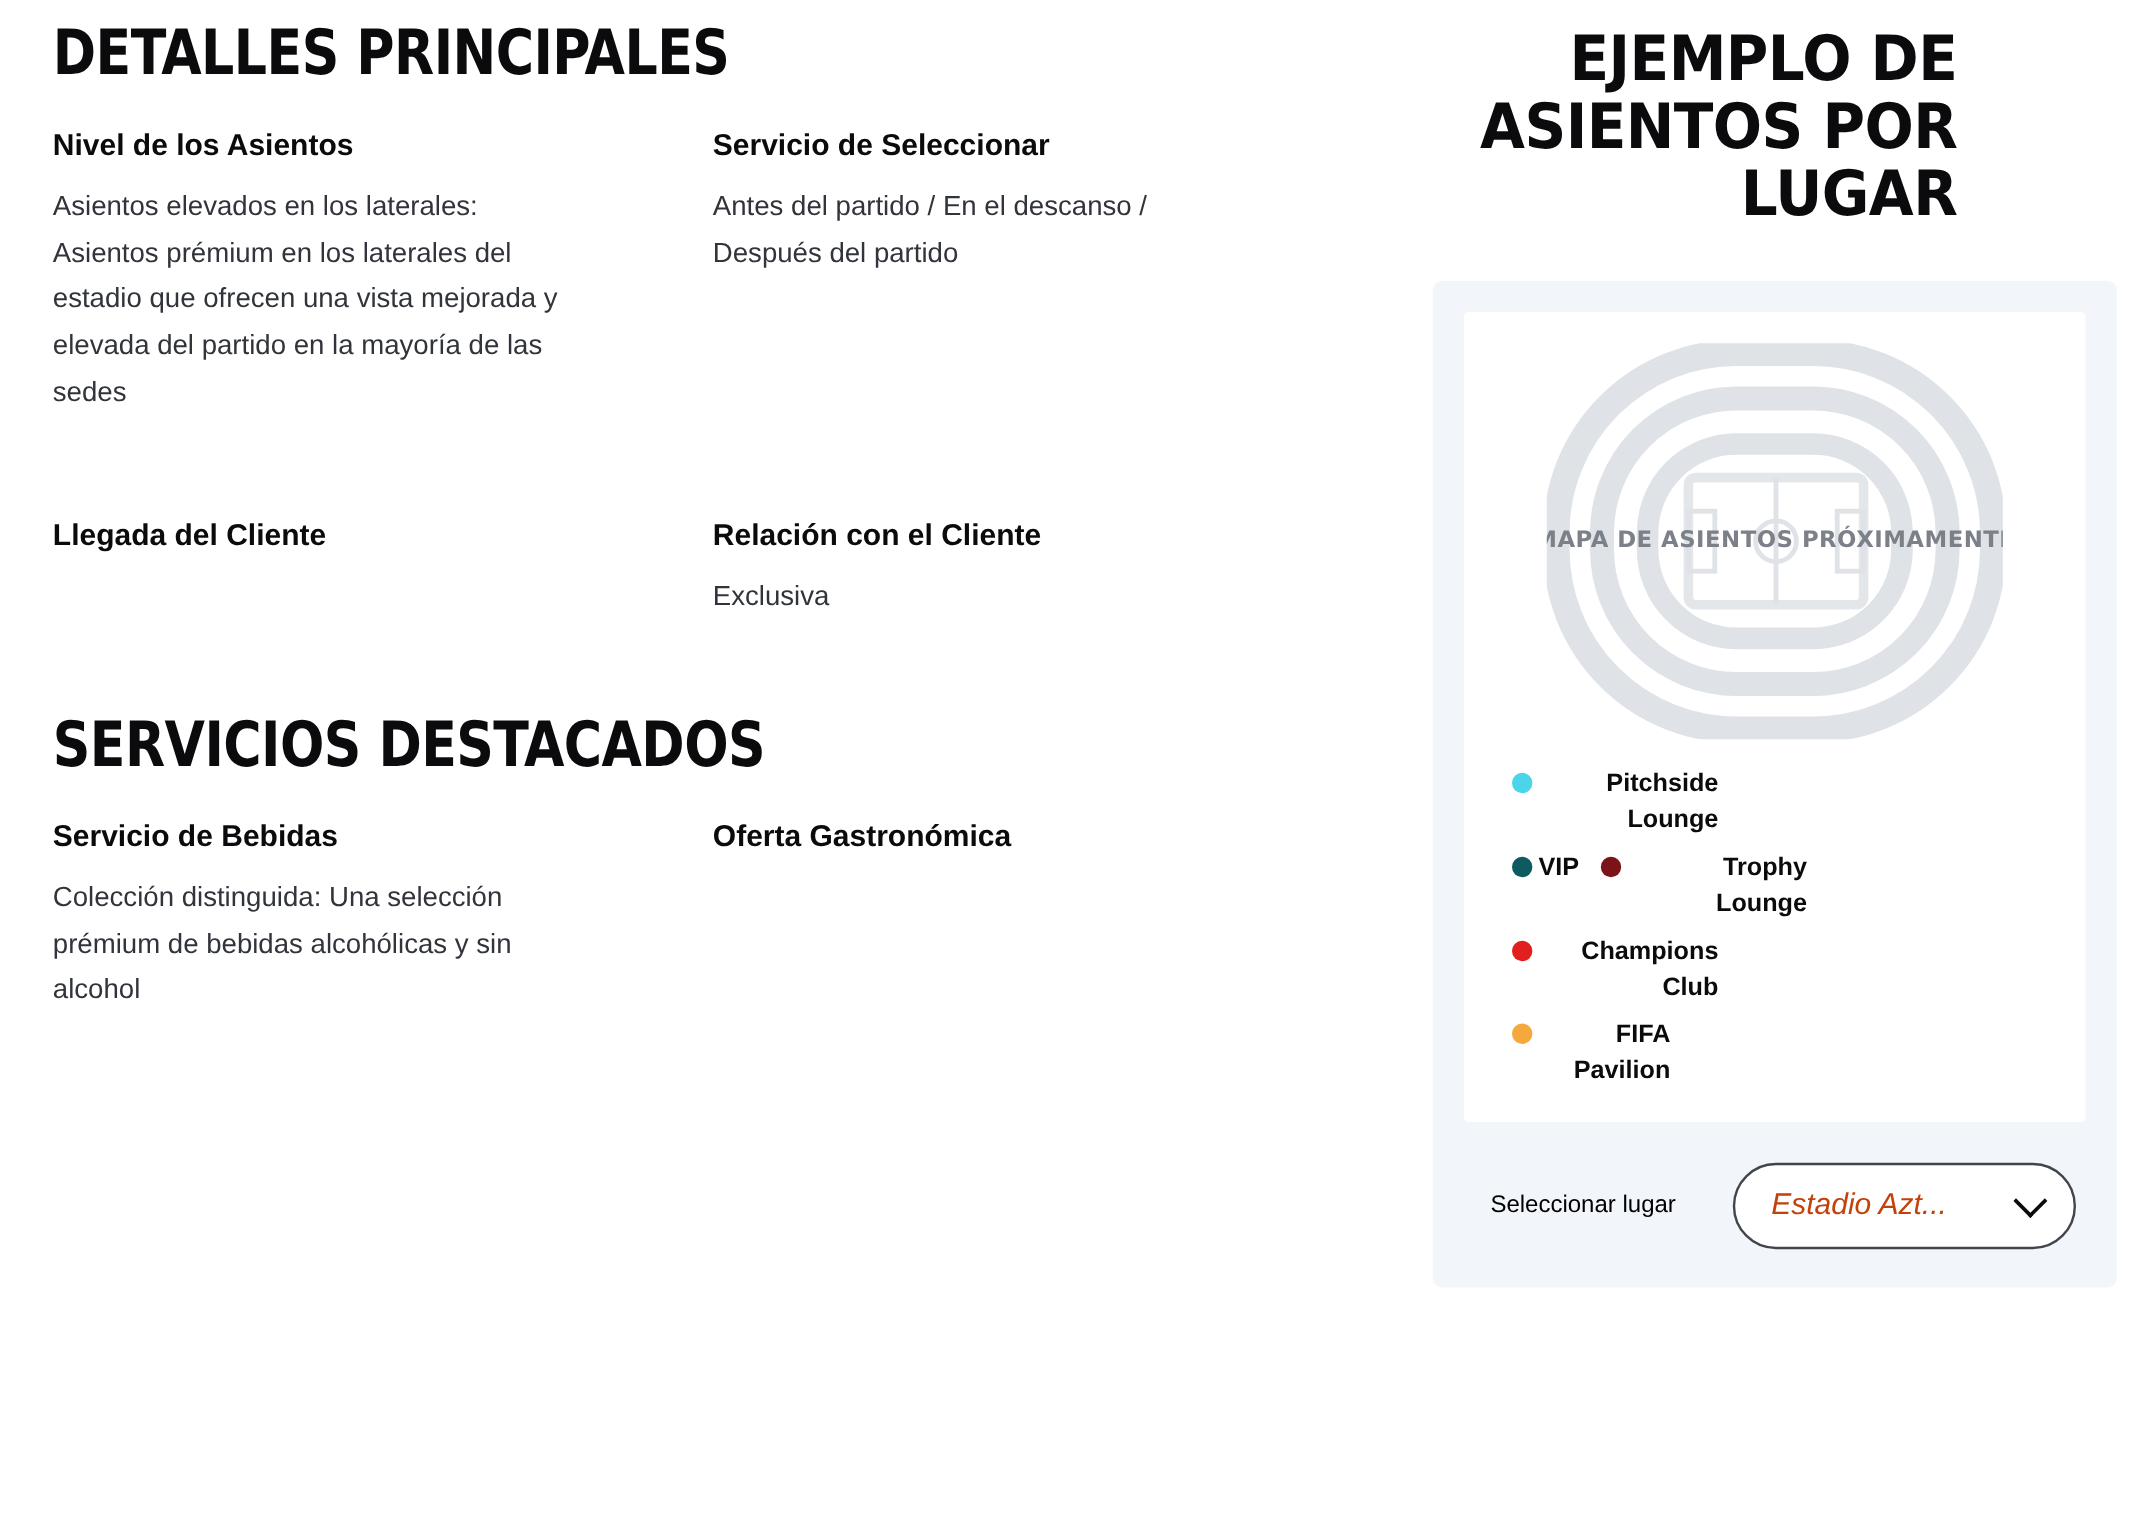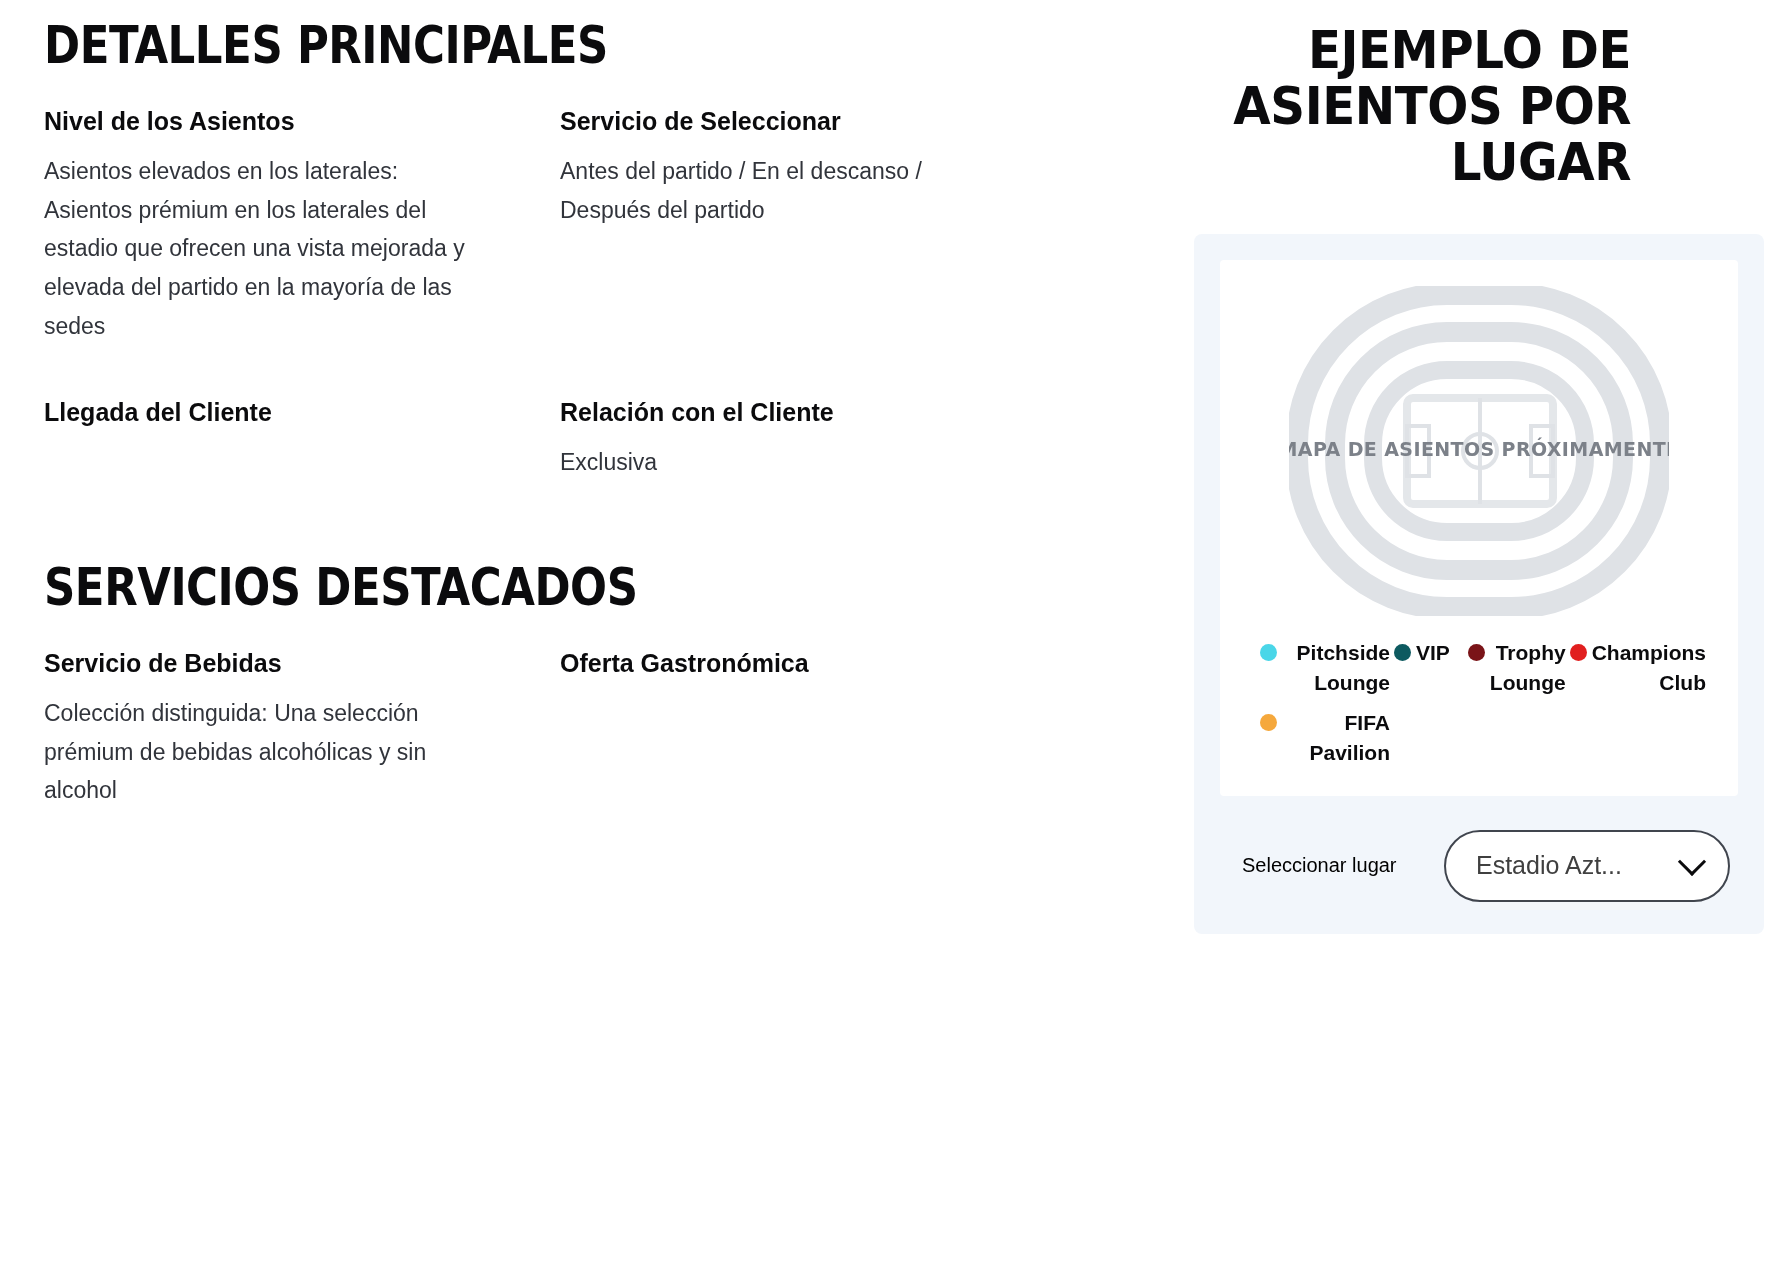--- a/index.html
+++ b/index.html
@@ -40,20 +40,21 @@
     margin: 0 0 34px 0;
     transform: scaleX(0.93);
     transform-origin: left center;
   }
 
   .detail-grid {
     display: grid;
     grid-template-columns: 516px 1fr;
     column-gap: 0px;
     row-gap: 0px;
+    gap: 34px;
   }
 
   .detail-block {
     padding-right: 70px;
     margin-bottom: 52px;
   }
 
   .detail-title {
     font-size: 25px;
     font-weight: 700;
@@ -112,21 +113,21 @@
 
   .stadium-svg-wrap {
     display: flex;
     justify-content: center;
     align-items: center;
     padding-top: 8px;
   }
 
   .legend {
     display: grid;
-    grid-template-columns: 1fr 1fr 1fr;
+    grid-template-columns: 1fr;
     column-gap: 4px;
     row-gap: 10px;
     padding: 22px 14px 2px 22px;
   }
 
   .legend-item {
     display: flex;
     align-items: flex-start;
     font-size: 21px;
     font-weight: 700;
@@ -167,21 +168,22 @@
     border-radius: 999px;
     background: #ffffff;
     height: 72px;
     width: 286px;
     padding: 0 26px 0 30px;
     cursor: pointer;
   }
 
   .select-value {
     font-size: 25px;
-    color: #404040;
+    color: #c2410c;
+    font-style: italic;
   }
 
   .chev {
     width: 20px;
     height: 20px;
     border-right: 3px solid #0b0b0d;
     border-bottom: 3px solid #0b0b0d;
     transform: rotate(45deg) translate(-3px, -3px);
   }
 

